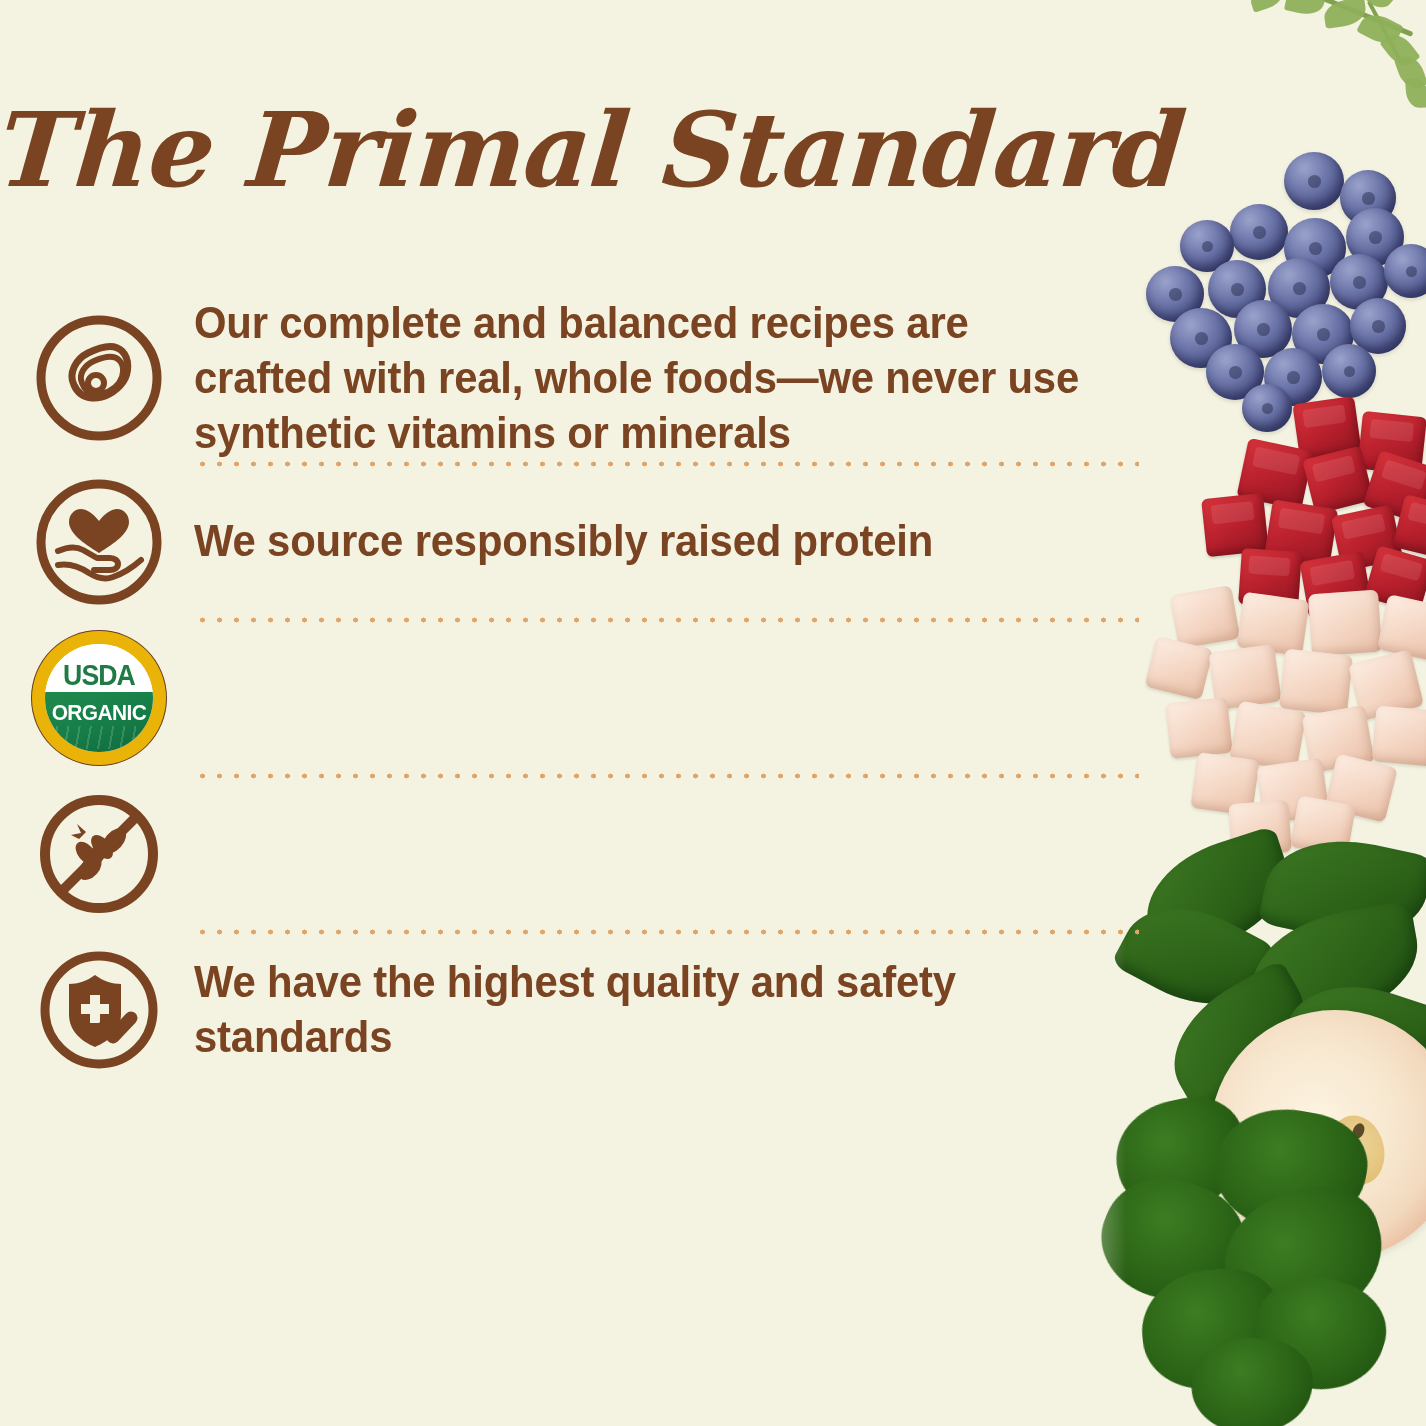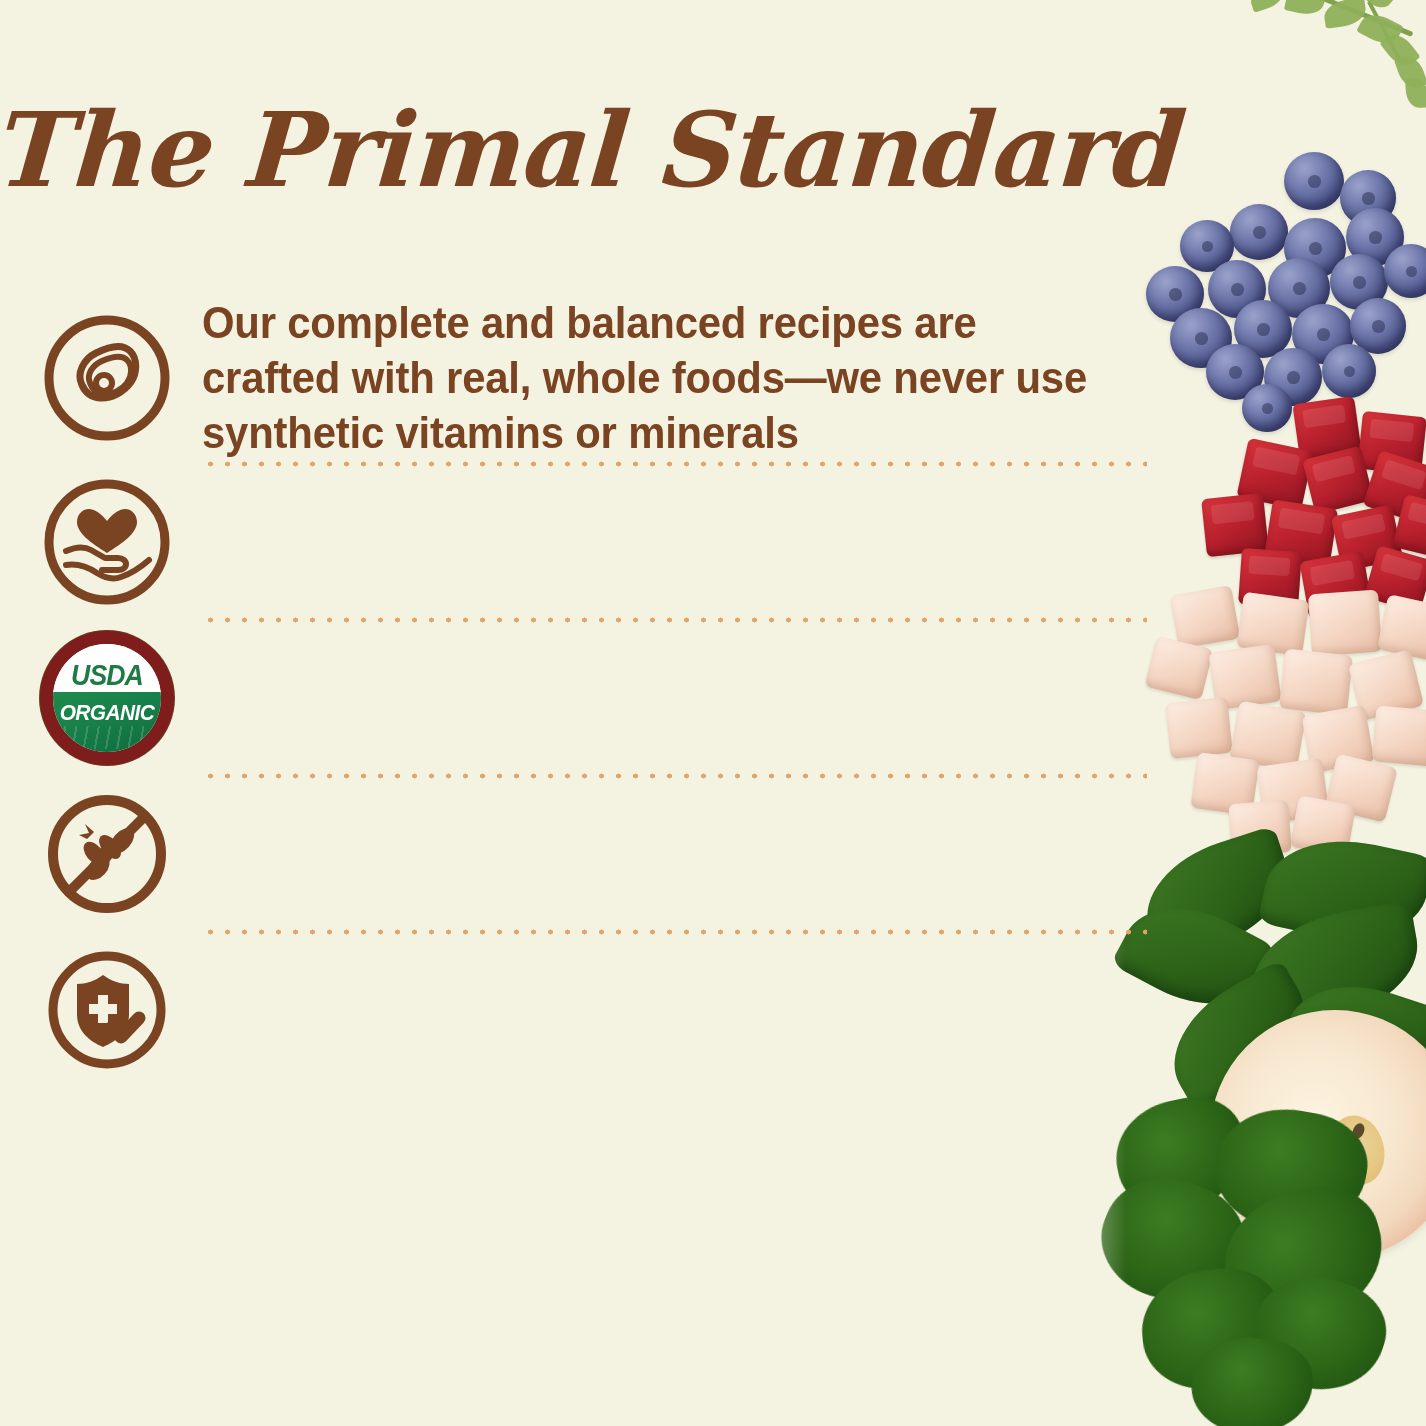--- a/index.html
+++ b/index.html
@@ -72,21 +72,21 @@
     font-style:italic;
     font-weight:bold;
     font-size:103px;
     letter-spacing:-1px;
     line-height:1.05;
     transform:skewX(-5deg);
     white-space:nowrap;
   }
 
   
-  .list{position:absolute;top:296px;left:12px;width:1180px;}
+  .list{position:absolute;top:296px;left:4px;width:1180px;}
   .row{display:flex;align-items:center;min-height:150px;}
   .icon-cell{width:190px;flex:0 0 190px;display:flex;justify-content:center;align-items:center;}
   .text-cell{flex:1 1 auto;padding-right:24px;}
   .feat-text{
     color:#7A4322;
     font-family:"Liberation Sans Narrow","Liberation Sans",sans-serif;
     font-weight:bold;
     font-size:45px;
     line-height:1.22;
     letter-spacing:-.2px;
@@ -98,22 +98,22 @@
     margin:0 0 0 190px;width:945px;height:6px;
     background-image:radial-gradient(circle,#E0A56A 0 2.4px,rgba(0,0,0,0) 2.6px);
     background-size:17px 6px;background-repeat:repeat-x;background-position:left center;
   }
 
   
   .icn{width:134px;height:134px;position:relative;}
   .icn svg{display:block;width:134px;height:134px;}
 
   
-  .usda{width:134px;height:134px;border-radius:50%;background:#7f1d1d;position:relative;
-        box-shadow:0 0 0 1px #6A3B1E;font-style:italic;}
+  .usda{width:134px;height:134px;border-radius:50%;background:#eab308;position:relative;
+        box-shadow:0 0 0 1px #6A3B1E;}
   .usda .inner{position:absolute;inset:13px;border-radius:50%;overflow:hidden;background:#ffffff;}
   .usda .topband{position:absolute;top:0;left:0;right:0;height:48%;background:#ffffff;}
   .usda .botband{position:absolute;top:45%;left:0;right:0;bottom:0;
         background:linear-gradient(160deg,#1f8a4c 0%,#17804a 45%,#0f6b3c 100%);}
   .usda .botband::before{content:"";position:absolute;left:-10%;bottom:4%;width:120%;height:40%;
         background:repeating-linear-gradient(100deg,rgba(255,255,255,.16) 0 2px,rgba(255,255,255,0) 2px 11px);}
   .usda .t1{position:absolute;top:14%;left:0;right:0;text-align:center;color:#1f7a45;
         font-family:"Liberation Sans",sans-serif;font-weight:bold;font-size:29px;letter-spacing:-1px;
         transform:scaleX(.92);}
   .usda .t2{position:absolute;top:52%;left:0;right:0;text-align:center;color:#ffffff;
@@ -252,20 +252,23 @@
       <div class="icon-cell">
         <div class="icn">
           <svg viewBox="0 0 134 134" aria-hidden="true">
             <circle cx="67" cy="67" r="58" fill="none" stroke="#7A4322" stroke-width="9"></circle>
             <path d="M67 62c-6-8-13-12-18-12-7 0-12 6-12 13 0 11 14 21 30 31 16-10 30-20 30-31 0-7-5-13-12-13-5 0-12 4-18 12z" fill="#7A4322" transform="translate(0,-16) scale(1)"></path>
             <path d="M26 76c9-4 18-5 25-1l14 8h13c5 0 8 3 8 6 0 4-4 6-8 6H62" fill="none" stroke="#7A4322" stroke-width="6" stroke-linecap="round" stroke-linejoin="round"></path>
             <path d="M26 90c12-2 22 2 31 8 8 5 16 7 24 4 9-3 20-10 28-17" fill="none" stroke="#7A4322" stroke-width="6" stroke-linecap="round" stroke-linejoin="round"></path>
           </svg>
         </div>
       </div>
+      <div class="text-cell">
+        <p class="feat-text">We source responsibly raised protein</p>
+      </div>
     </div>
 
     <div class="divider"></div>
 
     <div class="row">
       <div class="icon-cell">
         <div class="usda">
           <div class="inner">
             <div class="topband"></div>
             <div class="botband"></div>
@@ -306,16 +309,19 @@
         <div class="icn">
           <svg viewBox="0 0 134 134" aria-hidden="true">
             <circle cx="67" cy="67" r="54" fill="none" stroke="#7A4322" stroke-width="9"></circle>
             <path d="M63 32c-8 6-17 9-26 9v30c0 17 12 27 26 33 14-6 26-16 26-33V41c-9 0-18-3-26-9z" fill="#7A4322"></path>
             <path d="M58 52h10v9h9v10h-9v9H58v-9h-9V61h9z" fill="#F4F2E0"></path>
             <path d="M72 84l9 10 18-19" fill="none" stroke="#7A4322" stroke-width="13" stroke-linecap="round" stroke-linejoin="round"></path>
             <path d="M72 84l9 10 18-19" fill="none" stroke="#F4F2E0" stroke-width="6" stroke-linecap="round" stroke-linejoin="round" opacity="0"></path>
           </svg>
         </div>
       </div>
+      <div class="text-cell">
+        <p class="feat-text">We have the highest quality and safety standards</p>
+      </div>
     </div>
 
   </div>
 </div>
 
 </body></html>

